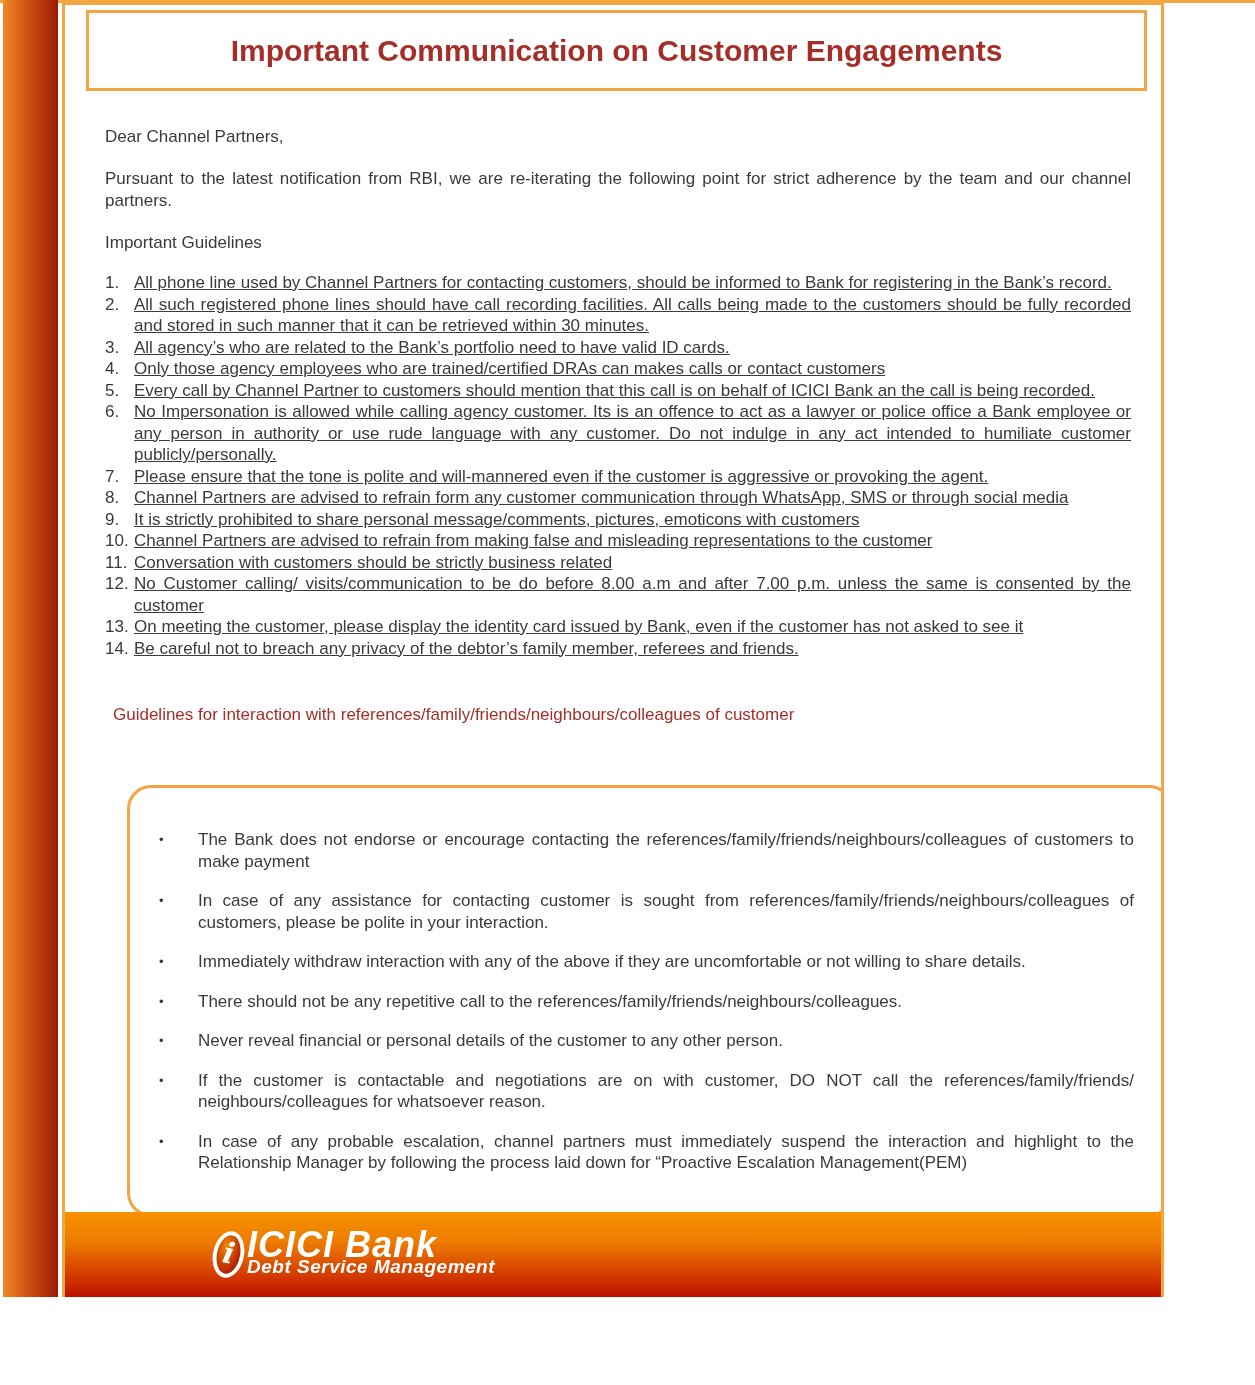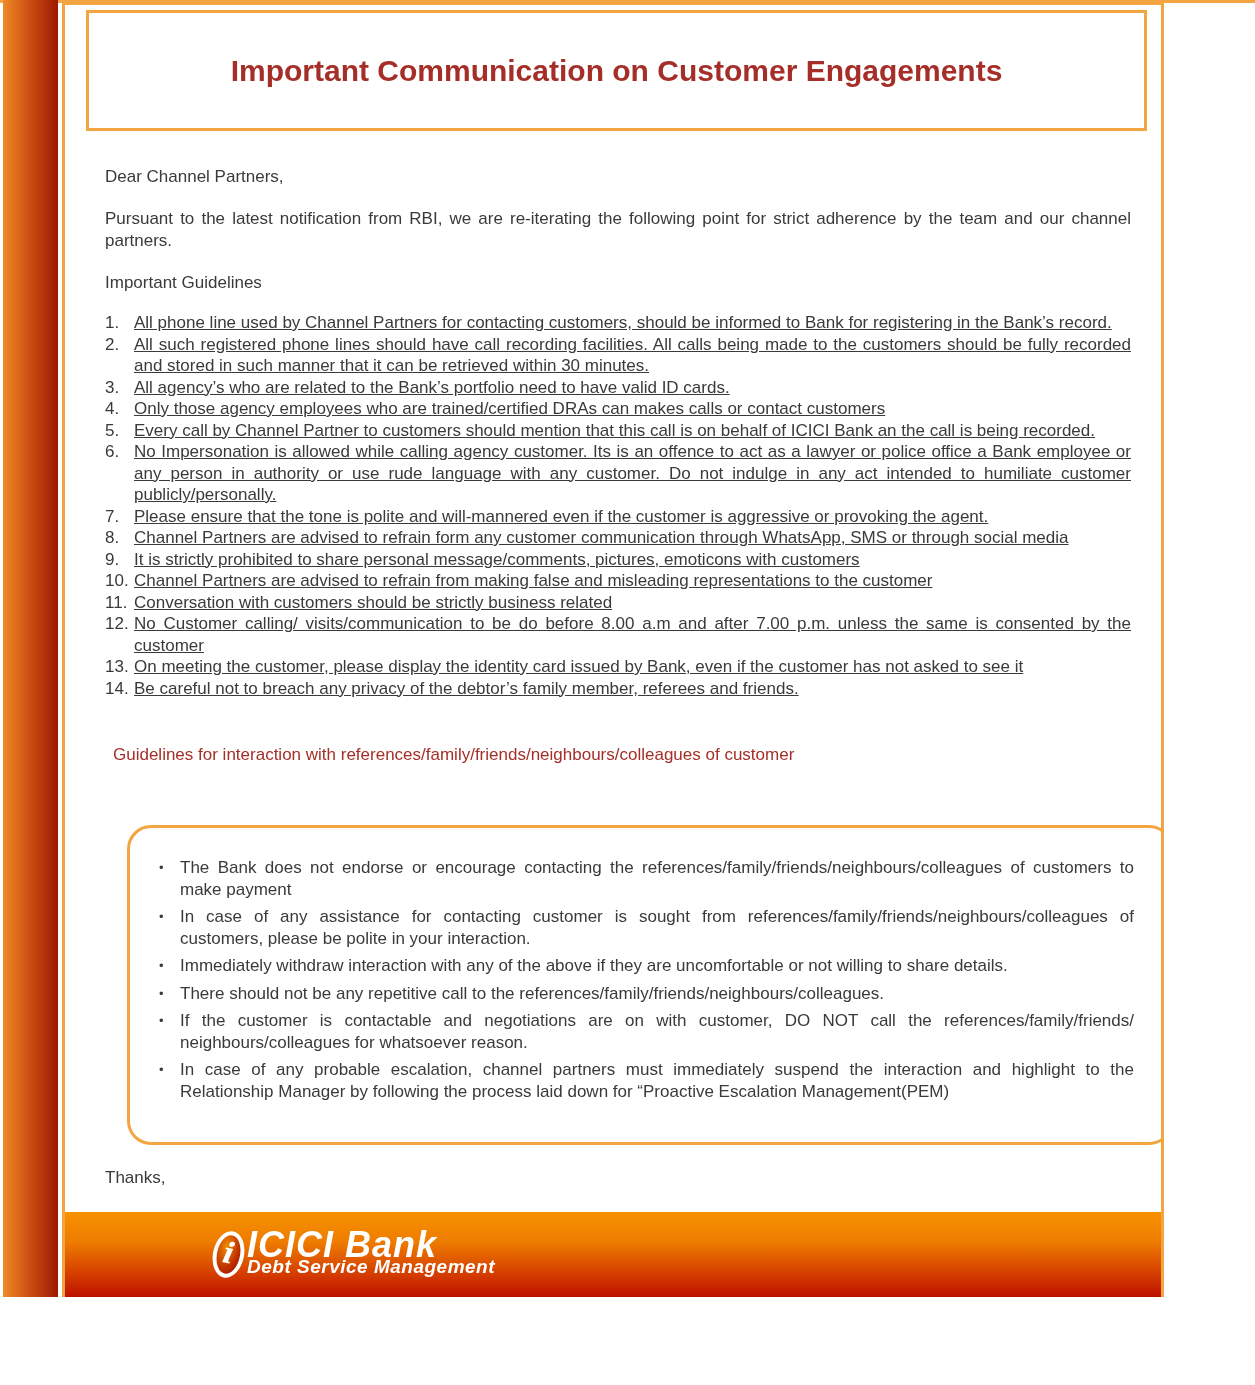--- a/index.html
+++ b/index.html
@@ -26,21 +26,21 @@
   .frame {
     position: absolute; left: 62px; top: 2px;
     width: 1102px; height: 1295px;
     border: 3px solid var(--frame_orange, #F2A540);
     border-bottom: none;
     background: #fff;
     overflow: hidden;
   }
   .title-box {
     margin: 5px 0 0 21px;
-    width: 1061px; height: 121px;
+    width: 1061px; height: 81px;
     border: 3px solid var(--frame_orange, #F2A540);
     display: flex; align-items: center; justify-content: center;
   }
   .title-box h1 {
     margin: 0;
     font-size: 30px; font-weight: bold;
     color: var(--title_red, #A52F28);
   }
   .content { padding: 0 30px 0 40px; }
   .salutation { margin: 36px 0 10px; }
@@ -70,24 +70,24 @@
   .bullet-box {
     margin: 60px 0 0 22px;
     width: 1046px;
     border: 3px solid var(--frame_orange, #F2A540);
     border-radius: 24px;
     padding: 23px 36px 40px 0;
   }
   .bullet-box ul { margin: 0; padding: 0; list-style: none; }
   .bullet-box li {
     position: relative;
-    padding-left: 50px;
+    padding-left: 68px;
     text-align: justify;
     line-height: 21.5px;
-    margin-top: 6px;
+    margin-top: 18px;
   }
   .bullet-box li::before {
     content: "\2022";
     position: absolute; left: 29px; top: 0px;
     font-size: 13px;
   }
   .thanks { margin: 23px 0 0; }
   .sig-name { margin: 41px 0 0; }
   .sig-role { margin: 1px 0 0; }
   .banner {
@@ -154,20 +154,21 @@
     </ol>
 
     <h2 class="section-heading">Guidelines for interaction with references/family/friends/neighbours/colleagues of customer</h2>
 
     <div class="bullet-box">
       <ul>
         <li><span>The Bank does not endorse or encourage contacting  the references/family/friends/neighbours/colleagues of customers to make payment</span></li>
         <li><span>In case of any assistance for contacting customer is sought from references/family/friends/neighbours/colleagues of customers, please be polite in your interaction.</span></li>
         <li><span>Immediately withdraw interaction with any of the above if they are uncomfortable or not willing to share details.</span></li>
         <li><span>There should not be any repetitive call to the references/family/friends/neighbours/colleagues.</span></li>
+        <li><span>Never reveal financial or personal details of the customer to any other person.</span></li>
         <li><span>If the customer is contactable and negotiations are on with customer, DO NOT call the references/family/friends/ neighbours/colleagues for whatsoever reason.</span></li>
         <li><span>In case  of any probable escalation, channel partners must immediately suspend the interaction and highlight to the Relationship Manager by following the process laid down for “Proactive Escalation Management(PEM)</span></li>
       </ul>
     </div>
 
     <p class="thanks">Thanks,</p>
     <p class="sig-name">Sudipto Nag</p>
     <p class="sig-role">Head Debt Service Management Group.</p>
   </div>
 

